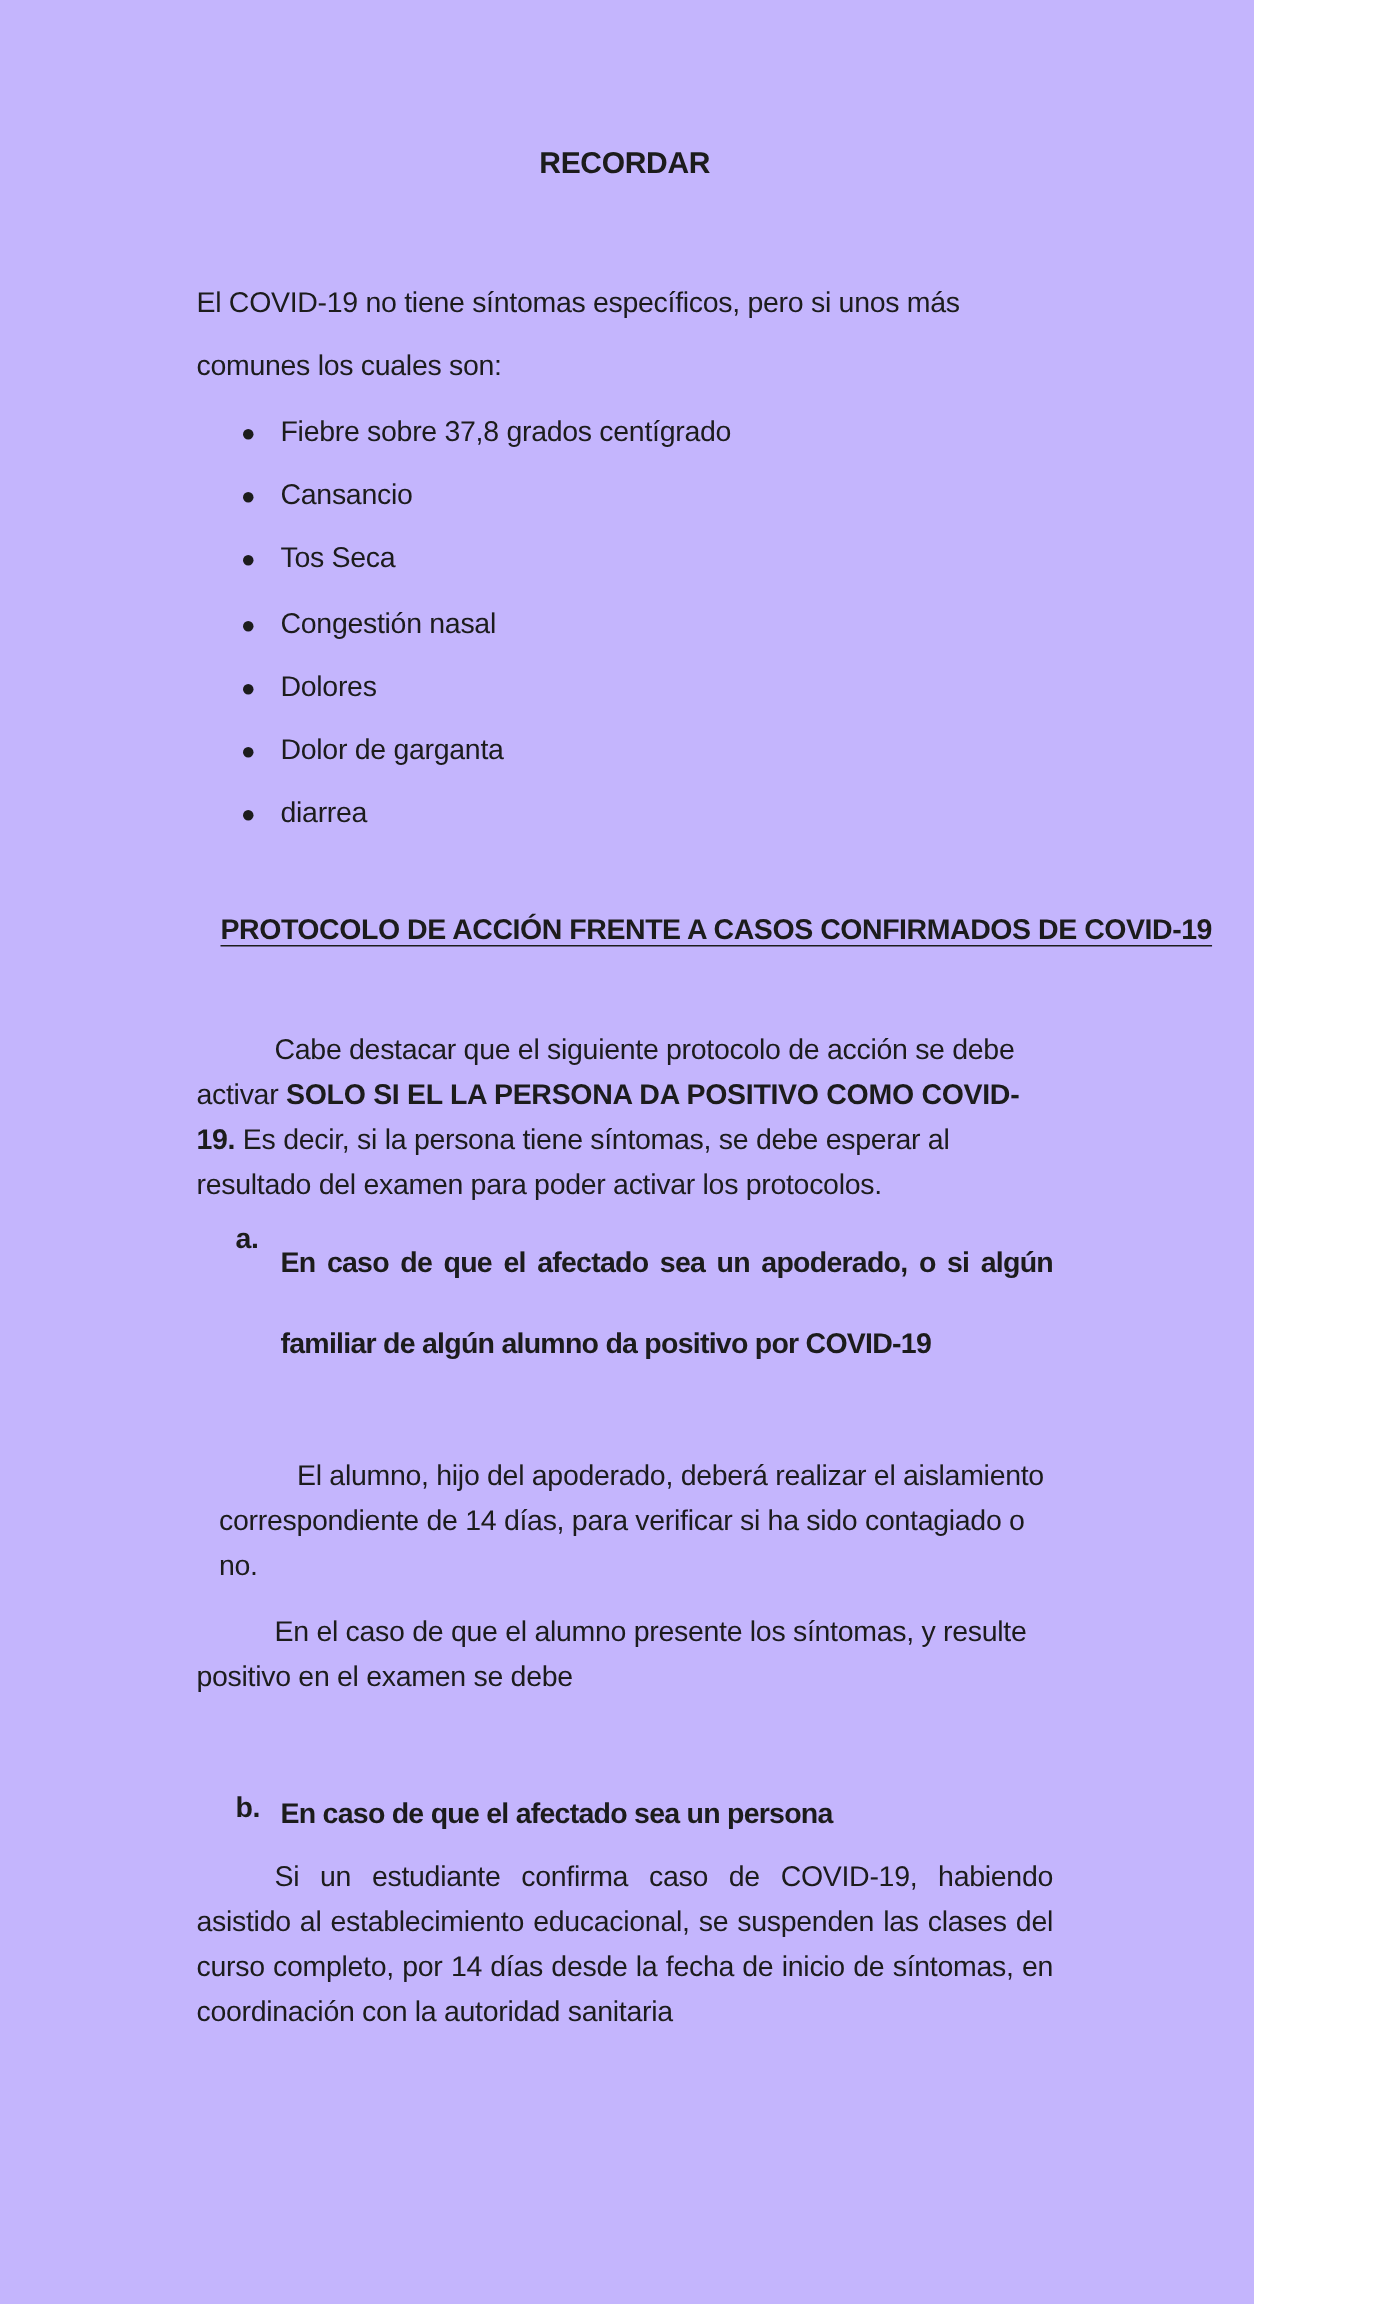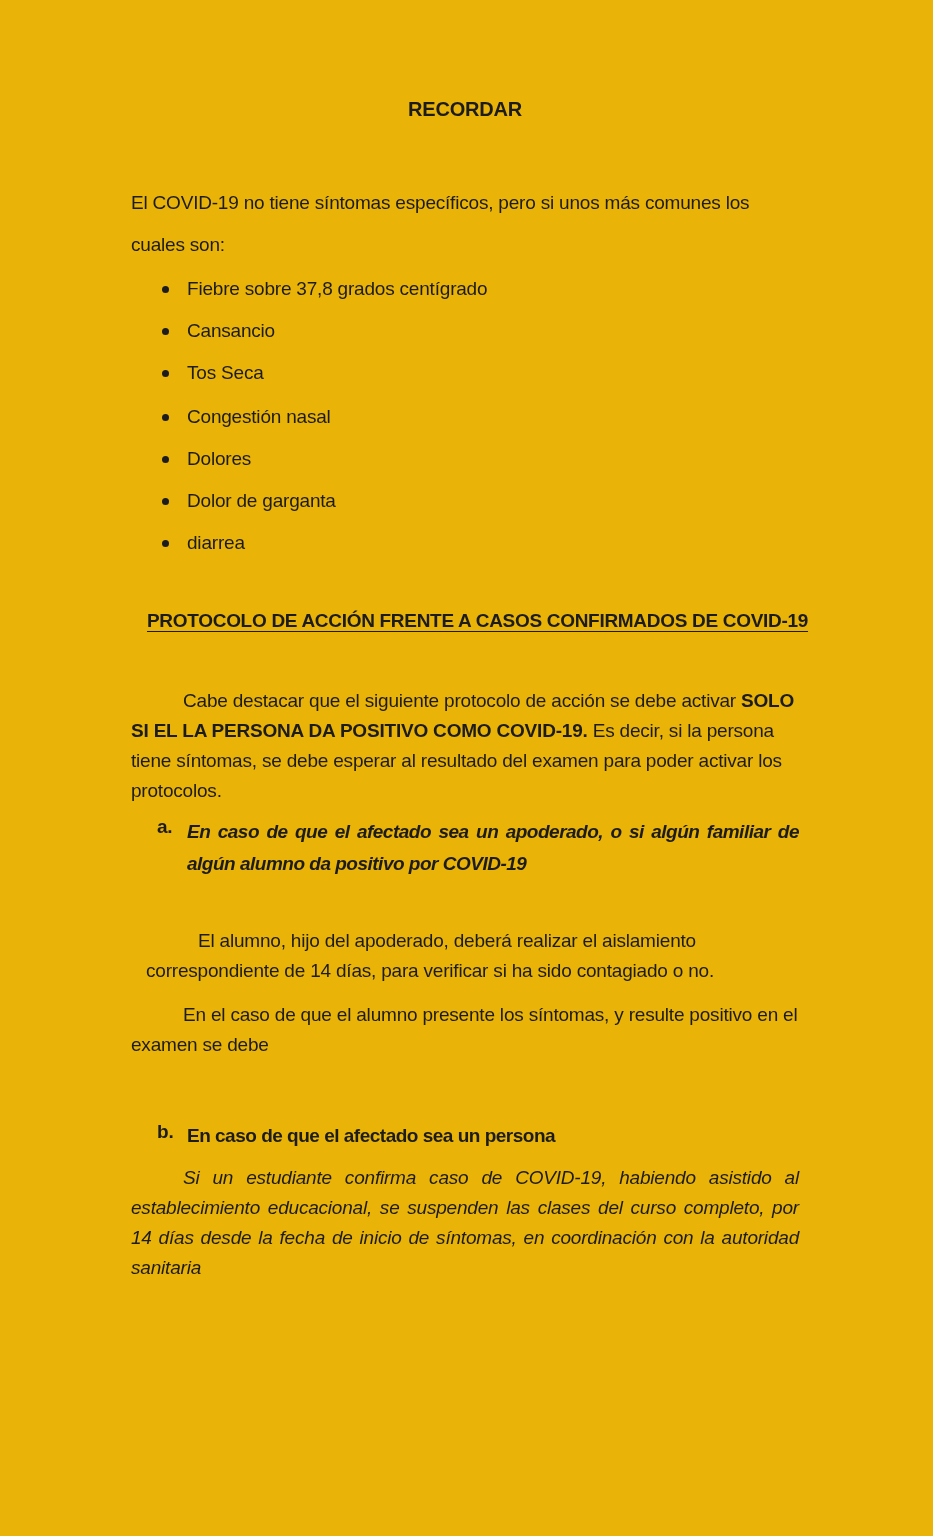--- a/index.html
+++ b/index.html
@@ -7,28 +7,28 @@
     padding: 0;
     background: #ffffff;
   }
   body {
     width: 933px;
     height: 1536px;
     overflow: hidden;
   }
   .page {
     box-sizing: border-box;
-    width: 933px;
+    width: 836px;
     height: 1536px;
     padding: 96px 134px 0 131px;
     color: #1c1c1c;
     font-family: "Liberation Sans", "DejaVu Sans", sans-serif;
     font-size: 19px;
     letter-spacing: -0.2px;
-    background: #eab308;
+    background: #c4b5fd;
   }
   .doc-title {
     margin: 0;
     text-align: center;
     font-size: 20px;
     font-weight: 700;
     line-height: 26px;
   }
   .lead-paragraph {
     margin: 60px 0 0 0;
@@ -84,24 +84,23 @@
     position: absolute;
     left: 26px;
     top: 0;
     font-weight: 700;
   }
   .case-a {
     margin-top: 10px;
   }
   .case-a .case-heading {
     font-weight: 700;
-    line-height: 32px;
+    line-height: 54px;
     letter-spacing: -0.5px;
     text-align: justify;
-    font-style: italic;
   }
   .case-b {
     margin-top: 61px;
   }
   .case-b .case-heading {
     font-weight: 700;
     line-height: 30px;
     letter-spacing: -0.5px;
   }
   .body-paragraph {
@@ -109,21 +108,20 @@
     line-height: 30px;
     text-indent: 52px;
   }
   .body-paragraph.first {
     margin-top: 46px;
     margin-left: 15px;
   }
   .body-paragraph.justified {
     text-align: justify;
     margin-top: 12px;
-    font-style: italic;
   }
 </style>
 </head>
 <body>
 
 <div class="page">
 
   <h1 class="doc-title">RECORDAR</h1>
 
   <p class="lead-paragraph">El COVID-19 no tiene síntomas específicos,  pero si unos más comunes los cuales son:</p>

